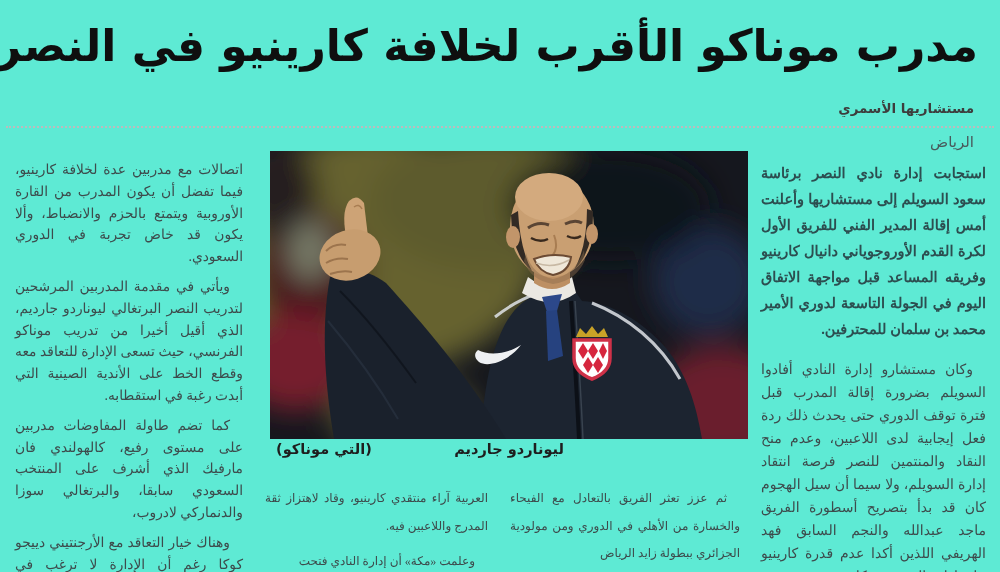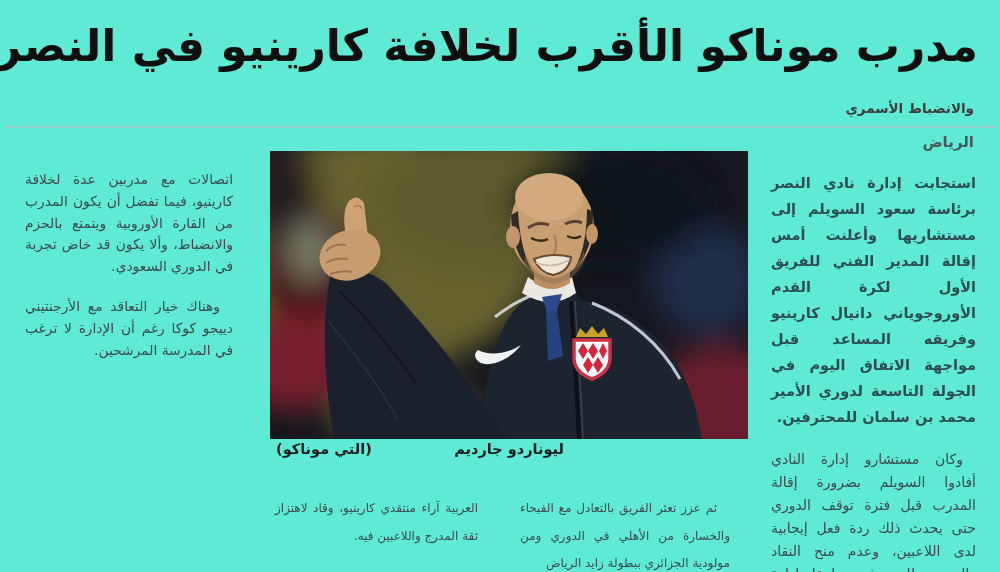--- a/index.html
+++ b/index.html
@@ -40,25 +40,25 @@
     left: 6px;
     right: 6px;
     height: 0;
     border-top: 2px dotted #bcbcbc;
   }
   .dateline {
     position: absolute;
     top: 133px;
     right: 26px;
     font-size: 15px;
-    font-weight: bold;
+    font-weight: normal;
     color: #49595b;
   }
   .col { position: absolute; }
-  .col p { margin: 18px; text-align: justify; }
+  .col p { margin: 8px; text-align: justify; font-family: Liberation Serif, serif; }
   .right-col { top: 152px; left: 753px; width: 241px; }
   .lede {
     font-size: 14.5px;
     line-height: 26px;
     font-weight: bold;
     color: #2c4e50;
   }
   .bodytxt {
     font-size: 13.8px;
     line-height: 21.8px;
@@ -93,21 +93,21 @@
   .mid-right .bodytxt, .mid-left .bodytxt { line-height: 27.5px; font-size: 12px; }
   .left-col { top: 151px; left: 7px; width: 244px; }
 </style>
 </head>
 <body>
 
 <div class="page">
 
   <h1 class="headline">مدرب موناكو الأقرب لخلافة كارينيو في النصر</h1>
 
-  <div class="byline">والانضباط الأسمري</div>
+  <div class="byline">مستشاريها الأسمري</div>
   <div class="rule"></div>
   <div class="dateline">الرياض</div>
 
   <div class="col right-col">
     <p class="lede">استجابت إدارة نادي النصر برئاسة سعود السويلم إلى مستشاريها وأعلنت أمس إقالة المدير الفني للفريق الأول لكرة القدم الأوروجوياني دانيال كارينيو وفريقه المساعد قبل مواجهة الاتفاق اليوم في الجولة التاسعة لدوري الأمير محمد بن سلمان للمحترفين.</p>
     <p class="bodytxt p-indent">وكان مستشارو إدارة النادي أفادوا السويلم بضرورة إقالة المدرب قبل فترة توقف الدوري حتى يحدث ذلك ردة فعل إيجابية لدى اللاعبين، وعدم منح النقاد والمنتمين للنصر فرصة انتقاد إدارة السويلم، ولا سيما أن سيل الهجوم كان قد بدأ بتصريح أسطورة الفريق ماجد عبدالله والنجم السابق فهد الهريفي اللذين أكدا عدم قدرة كارينيو على إدارة الفريق بشكل فني نموذجي،</p>
   </div>
 
   <figure class="photo">
     <svg viewBox="0 0 478 288" width="478" height="288">
@@ -208,16 +208,18 @@
   <div class="col mid-right">
     <p class="bodytxt p-indent">ثم عزز تعثر الفريق بالتعادل مع الفيحاء والخسارة من الأهلي في الدوري ومن مولودية الجزائري ببطولة زايد الرياض</p>
   </div>
   <div class="col mid-left">
     <p class="bodytxt">العربية آراء منتقدي كارينيو، وقاد لاهتزاز ثقة المدرج واللاعبين فيه.</p>
     <p class="bodytxt p-indent">وعلمت «مكة» أن إدارة النادي فتحت</p>
   </div>
 
   <div class="col left-col">
     <p class="bodytxt">اتصالات مع مدربين عدة لخلافة كارينيو، فيما تفضل أن يكون المدرب من القارة الأوروبية ويتمتع بالحزم والانضباط، وألا يكون قد خاض تجربة في الدوري السعودي.</p>
+    <p class="bodytxt p-indent">ويأتي في مقدمة المدربين المرشحين لتدريب النصر البرتغالي ليوناردو جارديم، الذي أقيل أخيرا من تدريب موناكو الفرنسي، حيث تسعى الإدارة للتعاقد معه وقطع الخط على الأندية الصينية التي أبدت رغبة في استقطابه.</p>
+    <p class="bodytxt p-indent">كما تضم طاولة المفاوضات مدربين على مستوى رفيع، كالهولندي فان مارفيك الذي أشرف على المنتخب السعودي سابقا، والبرتغالي سوزا والدنماركي لادروب،</p>
     <p class="bodytxt p-indent">وهناك خيار التعاقد مع الأرجنتيني دييجو كوكا رغم أن الإدارة لا ترغب في المدرسة المرشحين.</p>
   </div>
 
 </div>
 
 </body></html>

